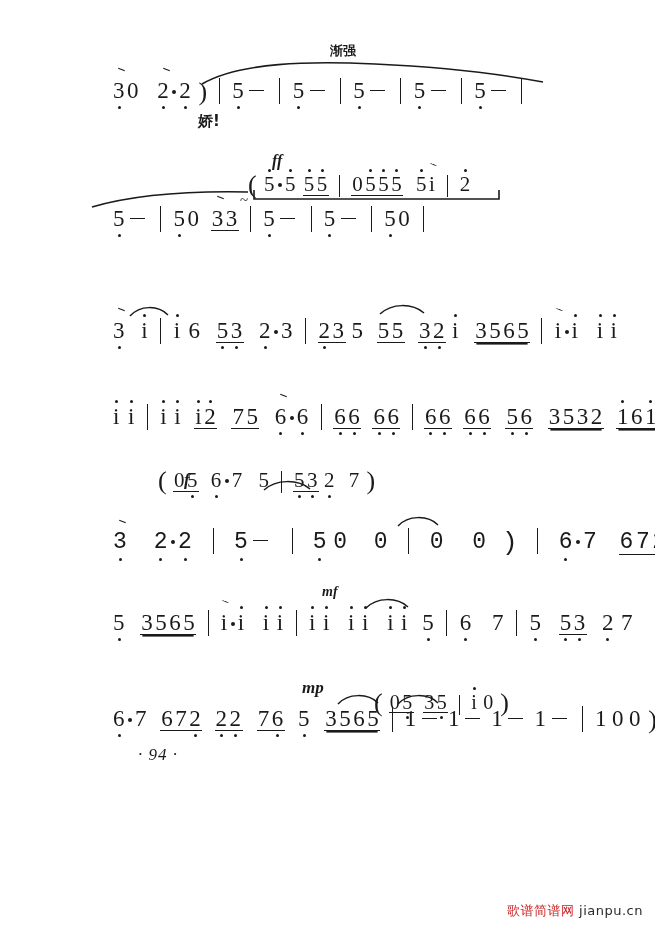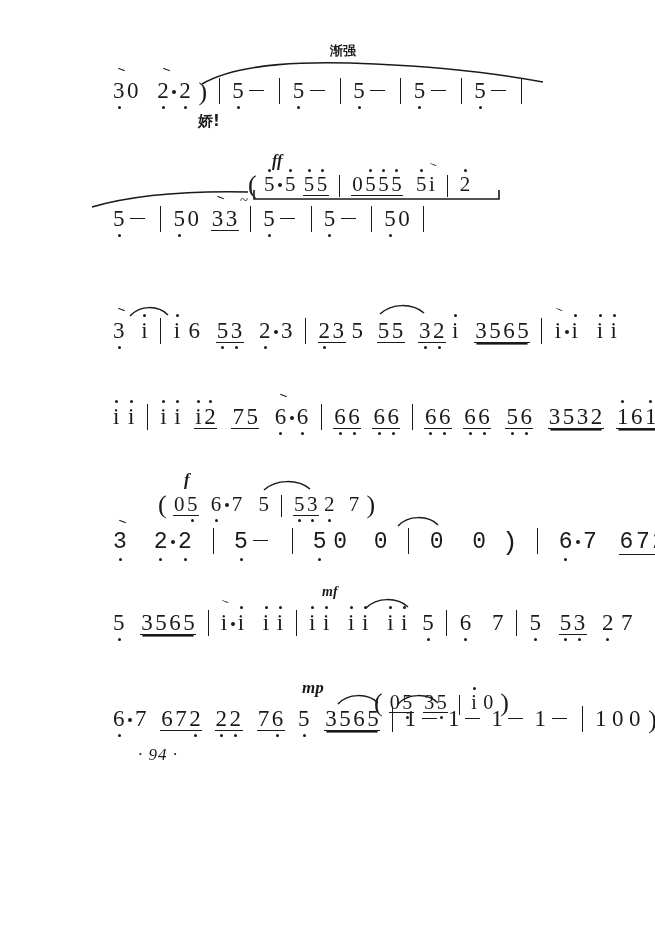--- a/index.html
+++ b/index.html
@@ -255,21 +255,21 @@
     <span class="grp b2" style="margin-left:6px;"><span class="n dotU">1</span><span class="n">6</span><span class="n dotU">1</span></span>
     
   </div>
 
   <div class="dyn" style="left:184px; top:470px; font-size:17px;">f</div>
 
   <svg class="arc" style="left:262px; top:478px;" width="50" height="14" viewBox="0 0 50 14">
     <path d="M2 12 C 14 1, 36 1, 48 11" stroke="#1a1a1a" stroke-width="1.5" fill="none"></path>
   </svg>
 
-  <div class="sys" style="left:158px; top:492px; font-size:21px;">
+  <div class="sys" style="left:158px; top:468px; font-size:21px;">
     <span class="paren">(</span>
     <span class="grp b1"><span class="n">0</span><span class="n dotD">5</span></span>
     <span class="n dotD" style="margin-left:5px;">6</span><span class="dotsep"></span><span class="n">7</span>
     <span class="n" style="margin-left:8px;">5</span>
     <span class="bar" style="height:22px;"></span>
     <span class="grp b1"><span class="n dotD">5</span><span class="n dotD">3</span></span><span class="n dotD" style="margin-left:4px;">2</span>
     <span class="n" style="margin-left:6px;">7</span>
     <span class="paren">)</span>
   </div>
 
@@ -354,14 +354,18 @@
     <span class="n">1</span><span class="dash"></span>
     <span class="n">1</span><span class="dash"></span>
     <span class="bar"></span>
     <span class="n">1</span><span class="n" style="margin-left:3px;">0</span><span class="n" style="margin-left:3px;">0</span>
     <span class="paren">)</span>
     
   </div>
 
   <div class="pagenum">· 94 ·</div>
 
+  <div class="watermark">
+    <span class="wm-red">歌谱简谱网</span>
+    <span>jianpu.cn</span>
+  </div>
 
 </div>
 
 </body></html>

